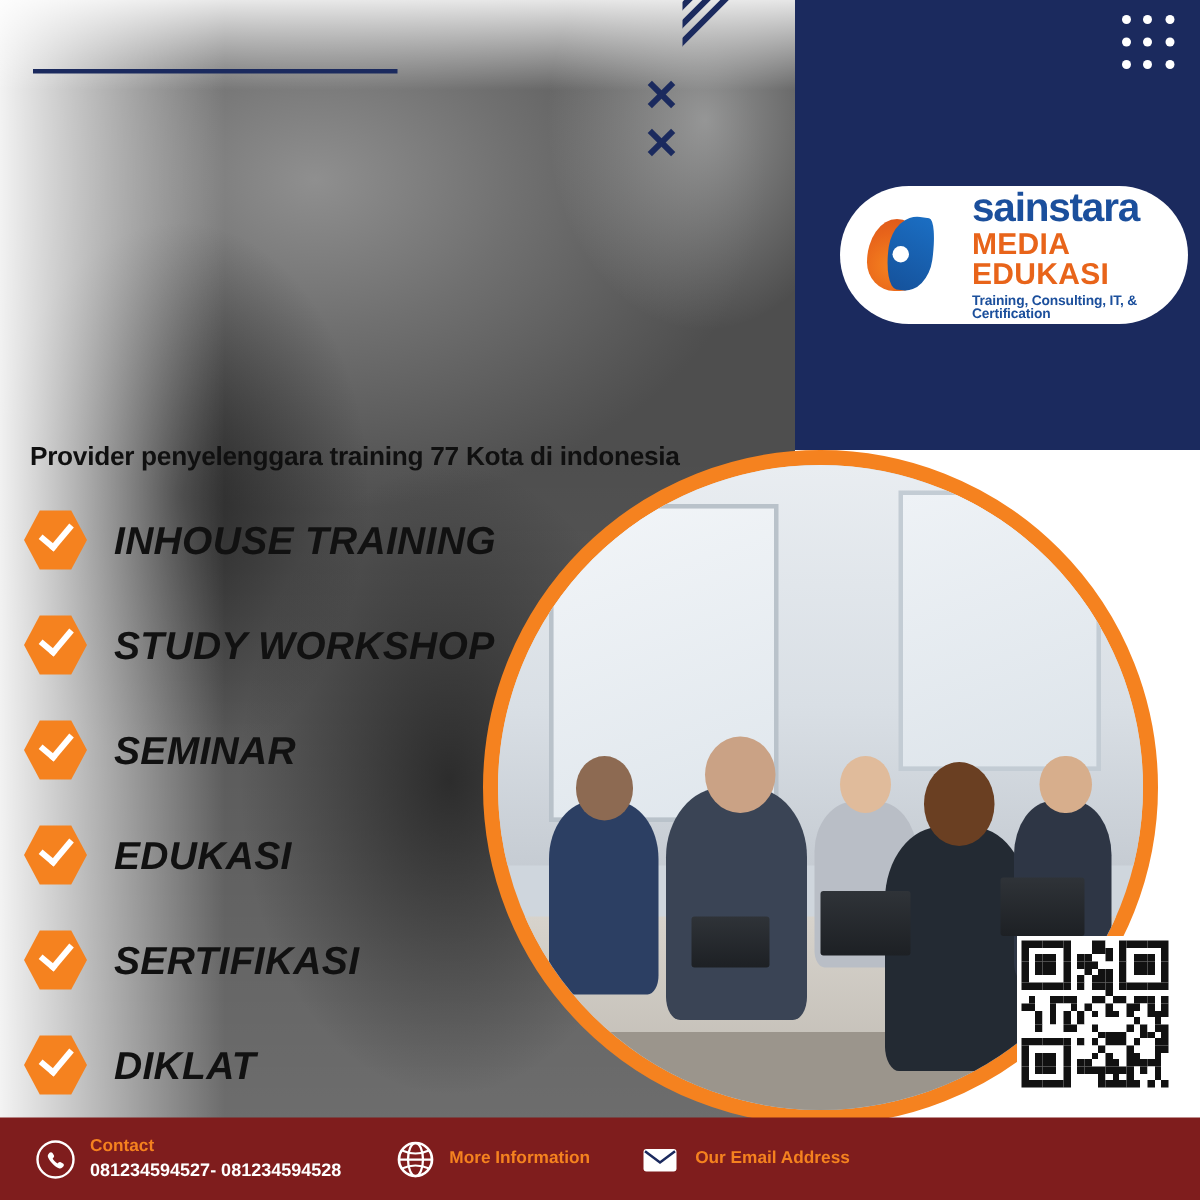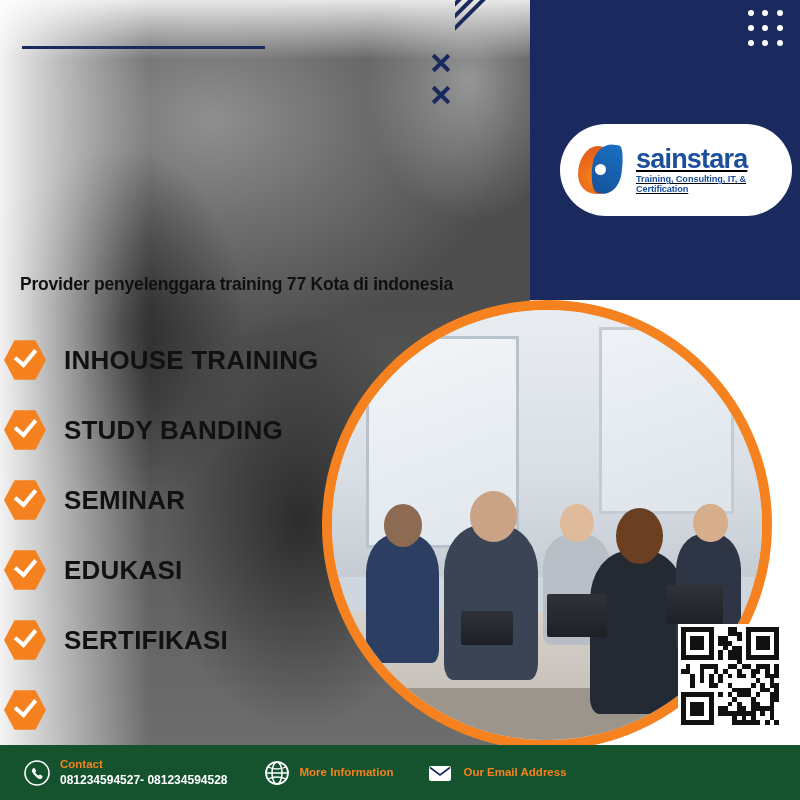--- a/index.html
+++ b/index.html
@@ -131,32 +131,33 @@
     font-size: 128px;
     font-weight: 700;
     font-style: italic;
     letter-spacing: -4px;
     color: #2b2b2b;
     line-height: 1;
     text-shadow: 2px 2px 0 rgba(0,0,0,0.20);
   }
   .subtitle {
     position:absolute;
-    left: 20px; top: 274px;
+    left: 20px; top: 294px;
     font-size: 17.5px;
     font-weight: 700;
     color: #101010;
     letter-spacing: -0.2px;
   }
 
   
   .checklist {
     position:absolute;
-    left: 4px; top: 325px;
+    left: 16px; top: 325px;
     width: 370px;
+    font-style: italic;
   }
   .check-row {
     display:flex;
     align-items:center;
     height: 70px;
   }
   .check-badge {
     position:relative;
     width: 42px; height: 42px;
     flex: 0 0 42px;
@@ -214,23 +215,22 @@
     border-radius: 60% 20% 55% 30% / 45% 55% 45% 55%;
     transform: rotate(8deg);
   }
   .logo-mark .dot {
     position:absolute; left: 23px; top: 22px;
     width: 11px; height: 11px;
     background:#ffffff;
     border-radius:50%;
   }
   .logo-text {
-    margin-left: 8px;
+    margin-left: 20px;
     line-height: 1.02;
-    text-decoration: underline;
   }
   .logo-text .l1 {
     font-size: 27px;
     font-weight: 700;
     color:#1b4f9c;
     letter-spacing:-0.8px;
   }
   .logo-text .l2 {
     font-size: 20px;
     font-weight: 700;
@@ -306,21 +306,21 @@
     grid-template-rows: repeat(21, 1fr);
   }
   .qr-grid i { display:block; background:#ffffff; }
   .qr-grid i.on { background:#111111; }
 
   
   .footer {
     position:absolute;
     left: 0; bottom: 0;
     width: 800px; height: 55px;
-    background:#14532d;
+    background:#7f1d1d;
     display:flex;
     align-items:center;
   }
   .footer-item {
     display:flex;
     align-items:center;
     height: 55px;
   }
   .f1 { margin-left: 24px; }
   .f2 { margin-left: 36px; }
@@ -397,21 +397,21 @@
           <div class="tick"></div>
       </div>
       <div class="check-label">INHOUSE TRAINING</div>
     </div>
 
     <div class="check-row">
       <div class="check-badge">
         <div class="hex"></div>
           <div class="tick"></div>
       </div>
-      <div class="check-label">STUDY BANDING</div>
+      <div class="check-label">STUDY WORKSHOP</div>
     </div>
 
     <div class="check-row">
       <div class="check-badge">
         <div class="hex"></div>
           <div class="tick"></div>
       </div>
       <div class="check-label">SEMINAR</div>
     </div>
 
@@ -429,32 +429,34 @@
           <div class="tick"></div>
       </div>
       <div class="check-label">SERTIFIKASI</div>
     </div>
 
     <div class="check-row">
       <div class="check-badge">
         <div class="hex"></div>
           <div class="tick"></div>
       </div>
+      <div class="check-label">DIKLAT</div>
     </div>
 
   </div>
 
   <div class="logo-pill">
     <div class="logo-mark">
       <div class="flame"></div>
       <div class="wave"></div>
       <div class="dot"></div>
     </div>
     <div class="logo-text">
       <div class="l1">sainstara</div>
+      <div class="l2">MEDIA EDUKASI</div>
       <div class="l3">Training, Consulting, IT, &amp; Certification</div>
     </div>
   </div>
 
   <div class="circle-photo">
     <div class="cp-inner">
       <div class="cp-wall"></div>
       <div class="cp-window"></div>
       <div class="cp-window2"></div>
       <div class="cp-table"></div>

